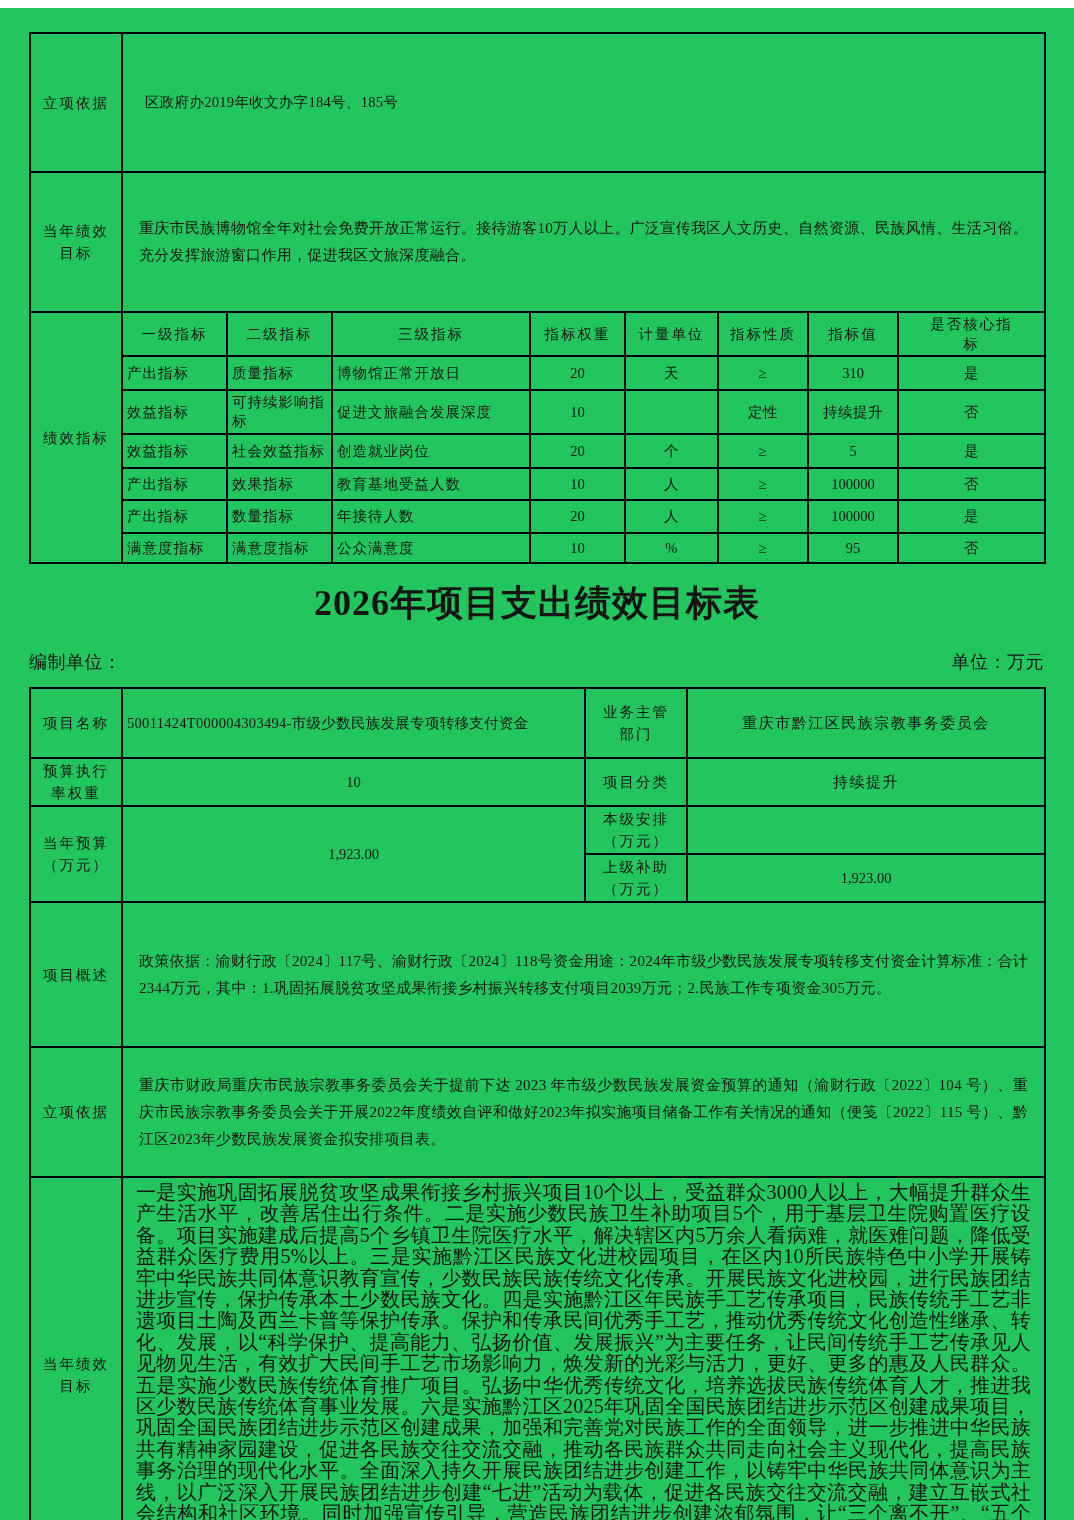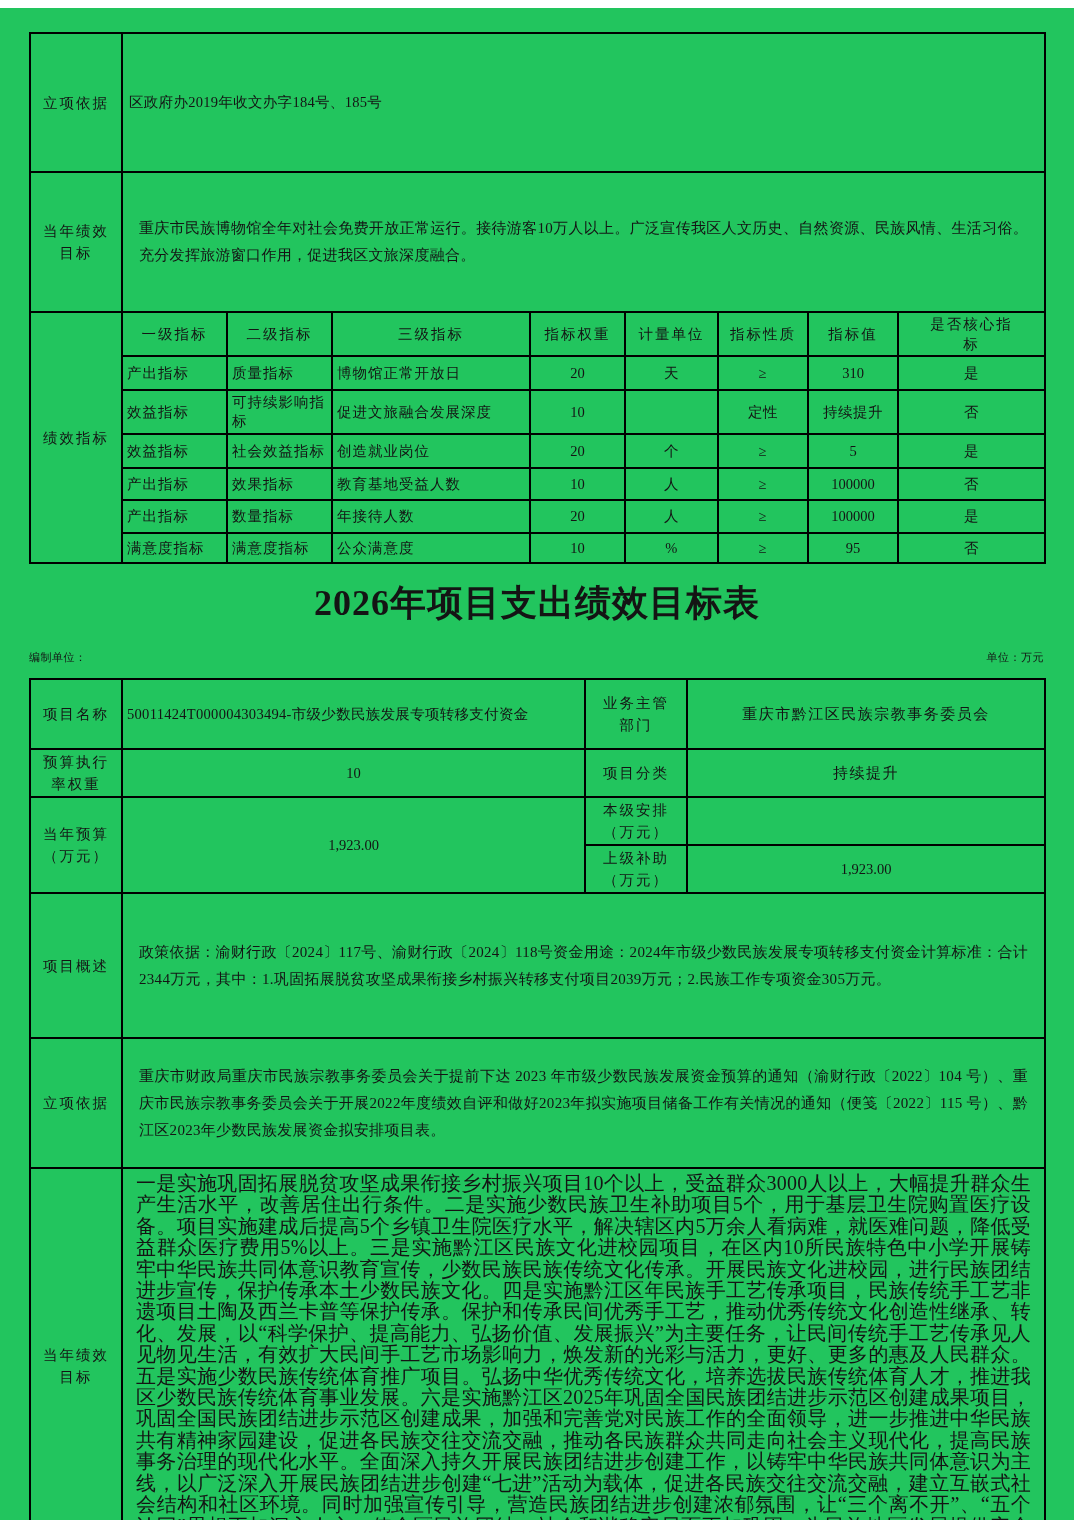--- a/index.html
+++ b/index.html
@@ -89,21 +89,21 @@
     text-align:center;
     font-size:36px;
     font-weight:bold;
     letter-spacing:1px;
   }
   .meta{
     margin:27px 29px 13px 29px;
     width:1015px;
     display:flex;
     align-items:flex-end;
-    font-size:11px;
+    font-size:18px;
     letter-spacing:0.5px;
   }
   .meta .sp{margin-right:14px;}
   .meta .grow{flex:1;}
   .topgap{height:24px;}
 </style>
 </head>
 <body>
 
 <div class="page">
@@ -118,21 +118,21 @@
       <col style="width:198px">
         <col style="width:95px">
         <col style="width:93px">
       <col style="width:90px">
         <col style="width:90px">
         <col style="width:147px">
     </colgroup>
     <tbody>
         <tr class="rA1">
       <td class="lbl">立项依据</td>
-      <td colspan="8" class="valueL" style="padding-left:6px;">区政府办2019年收文办字184号、185号</td>
+      <td colspan="8" class="valueL" style="padding-left:22px;">区政府办2019年收文办字184号、185号</td>
     </tr>
     <tr class="rA2">
       <td class="lbl">当年绩效目标</td>
       <td colspan="8">
         <div class="para">重庆市民族博物馆全年对社会免费开放正常运行。接待游客10万人以上。广泛宣传我区人文历史、自然资源、民族风情、生活习俗。充分发挥旅游窗口作用，促进我区文旅深度融合。</div>
       </td>
     </tr>
     <tr class="rAh">
       <td rowspan="7" class="lbl">绩效指标</td>
       <th class="hdr">一级指标</th>

